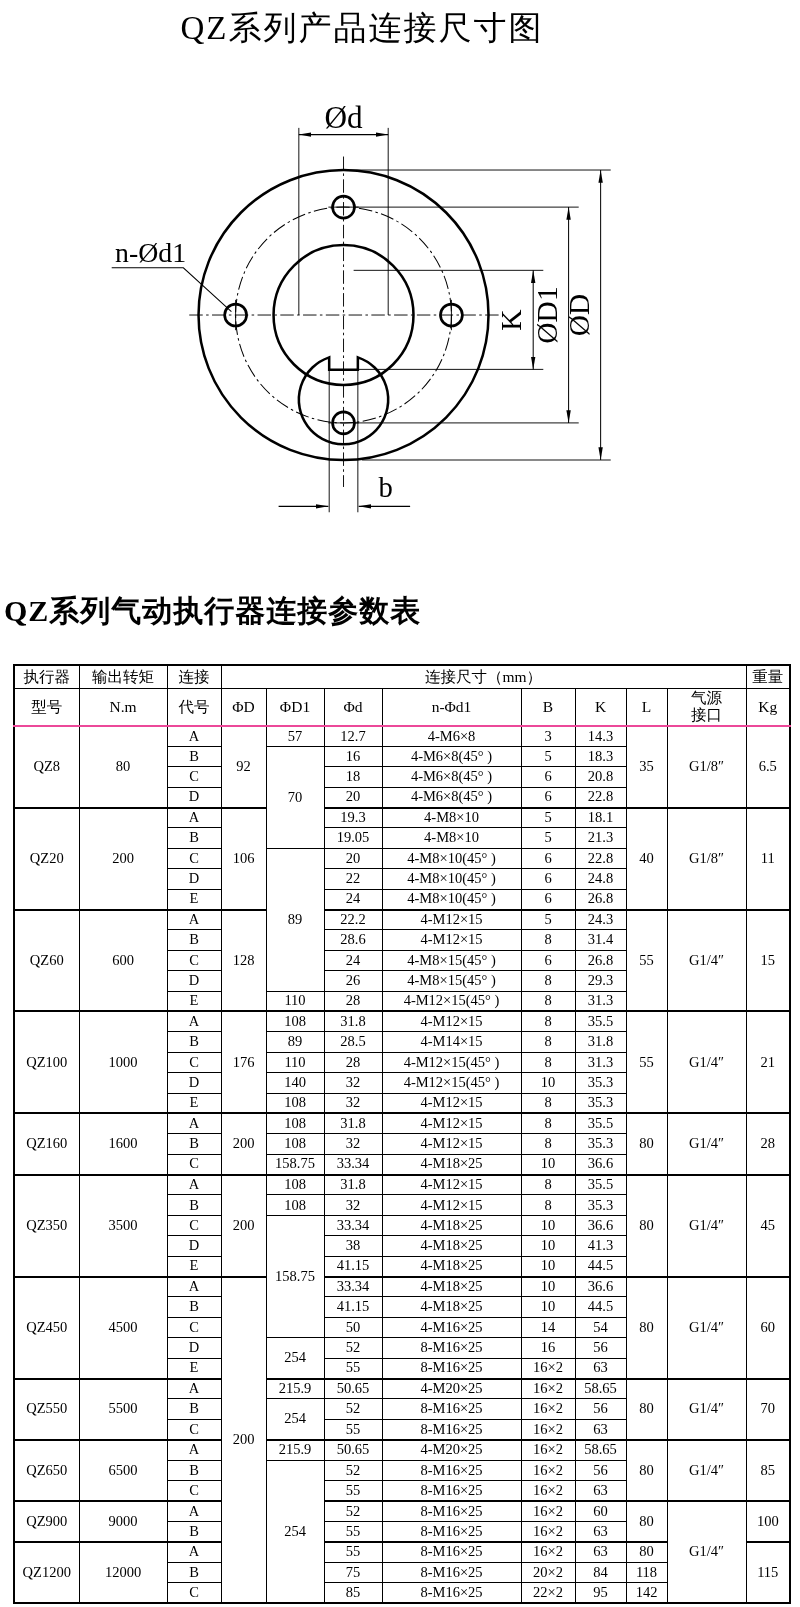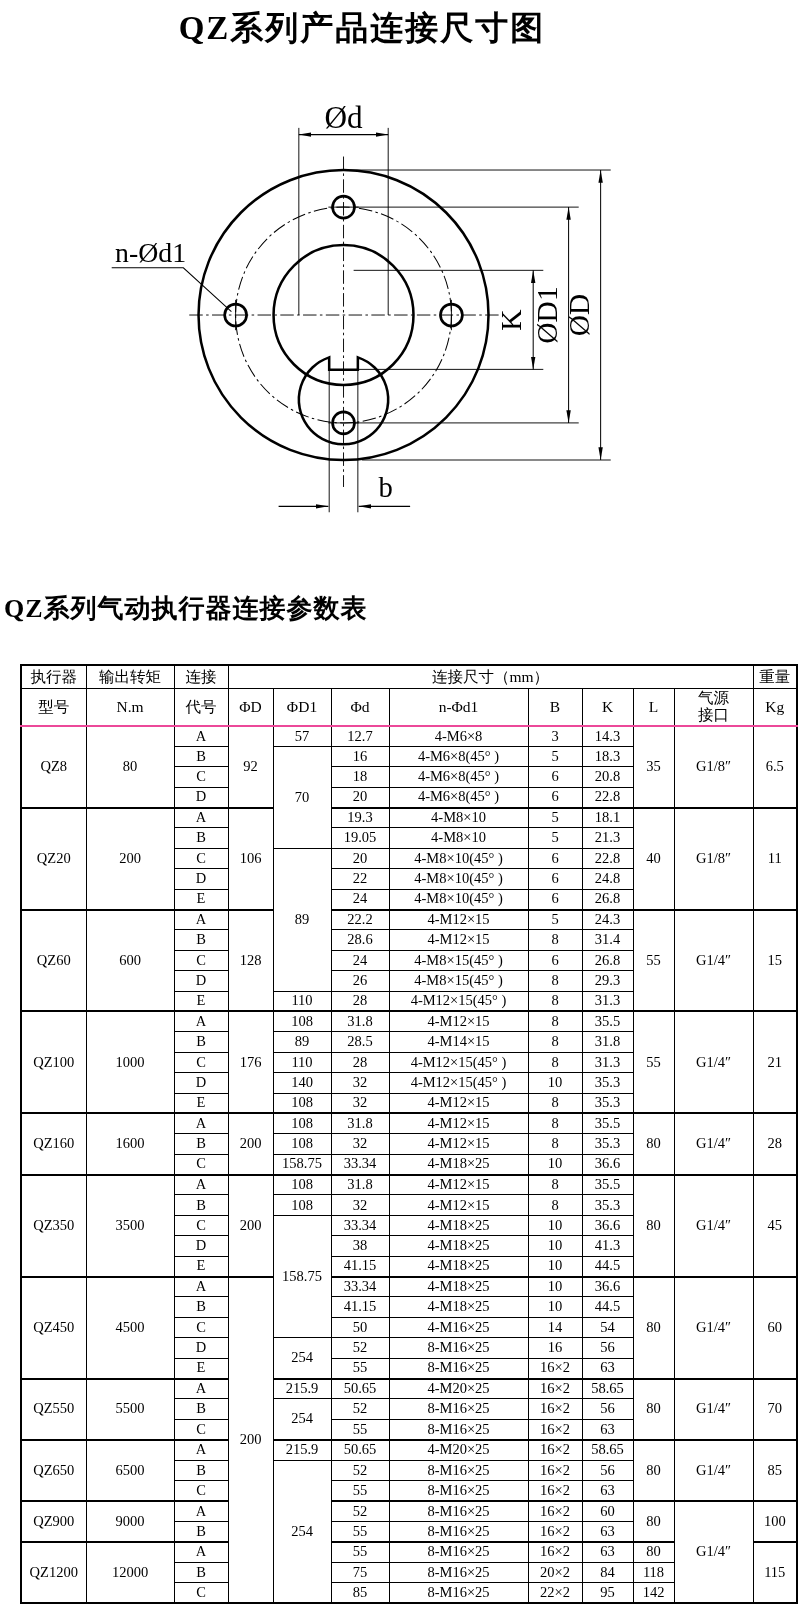--- a/index.html
+++ b/index.html
@@ -3,30 +3,30 @@
 <meta charset="utf-8">
 <style>
   html,body{margin:0;padding:0;}
   body{
     width:800px;height:1607px;position:relative;background:#fff;color:#000;
     font-family:"Liberation Serif","DejaVu Serif",serif;
     -webkit-font-smoothing:antialiased;
   }
   .page-title{
     position:absolute;top:6px;left:0;width:724px;text-align:center;
-    font-size:33px;font-weight:700;letter-spacing:2px;
+    font-size:33px;font-weight:400;letter-spacing:2px;
   }
   .drawing{position:absolute;left:0;top:95px;width:732px;height:510px;}
   .drawing svg{display:block;}
   .table-title{
     position:absolute;top:591px;left:4px;
-    font-size:26px;font-weight:700;letter-spacing:1px;
+    font-size:30px;font-weight:700;letter-spacing:1px;
   }
   table.params{
-    position:absolute;top:664px;left:20px;width:776px;
+    position:absolute;top:664px;left:13px;width:776px;
     border-collapse:collapse;table-layout:fixed;
     border:2px solid #000;
   }
   table.params th,table.params td{
     border:1px solid #000;text-align:center;vertical-align:middle;
     padding:0 2px;font-weight:400;font-size:14.5px;line-height:1.06;
     overflow:hidden;
   }
   table.params thead tr.h1{height:23px;}
   table.params thead tr.h2{height:38px;}

